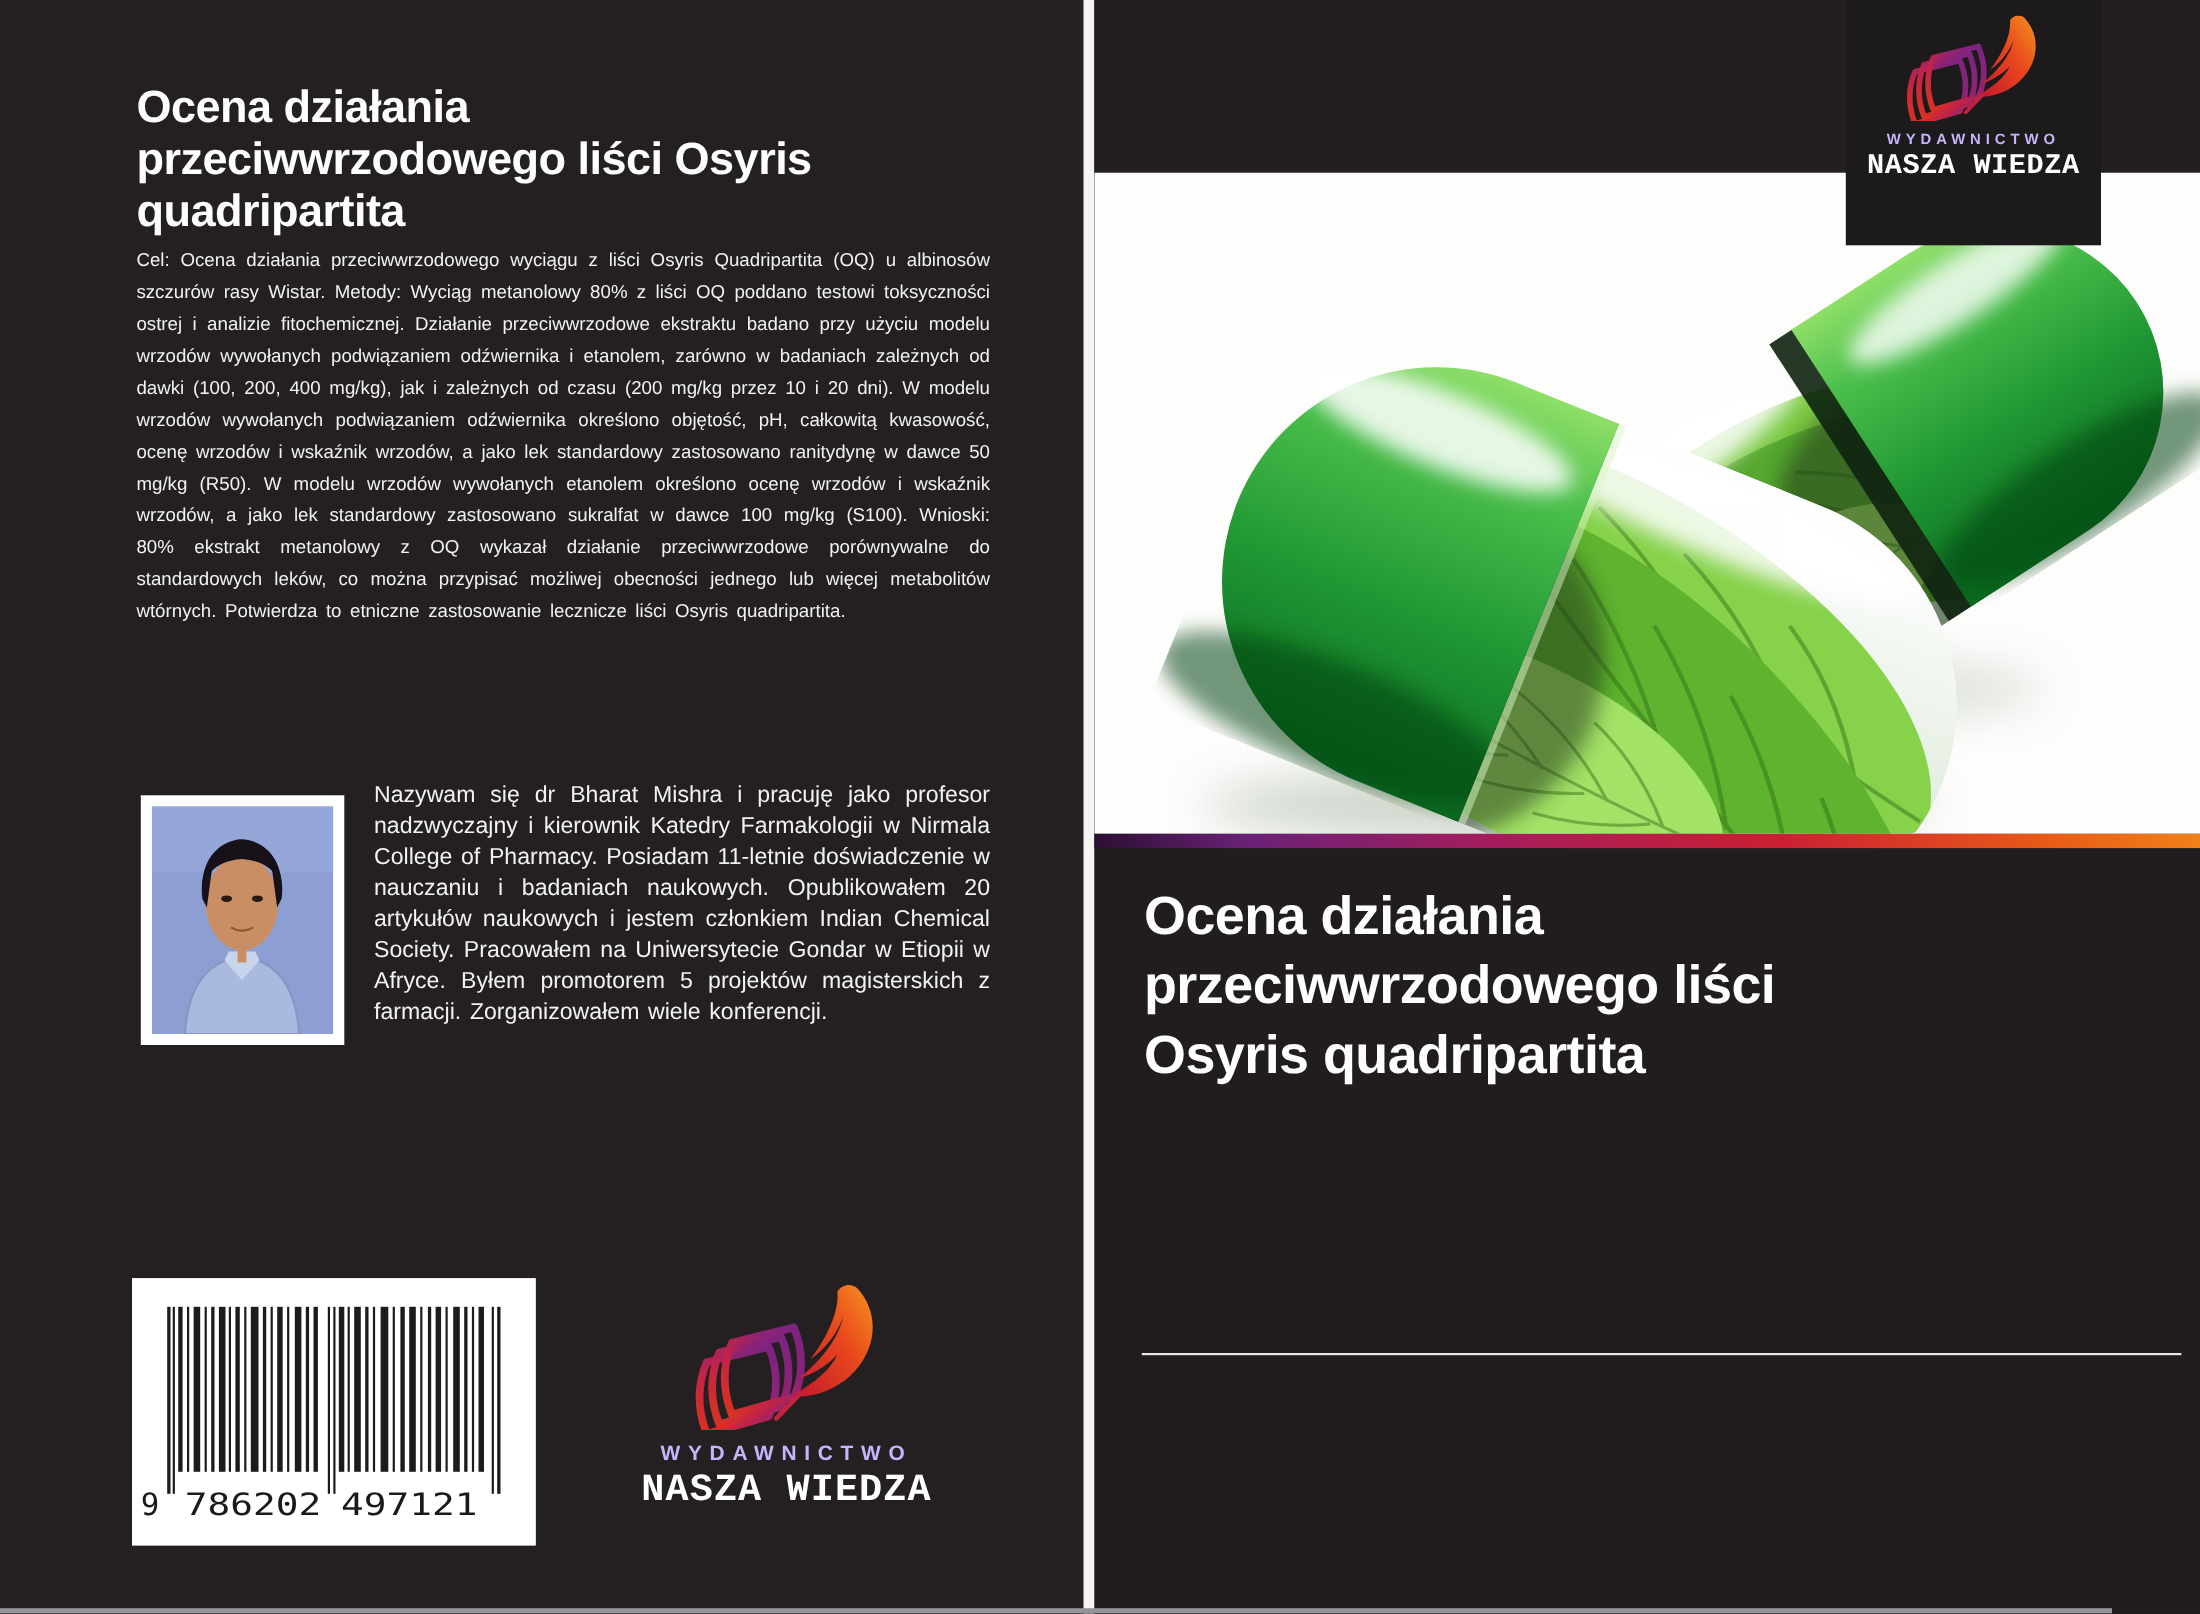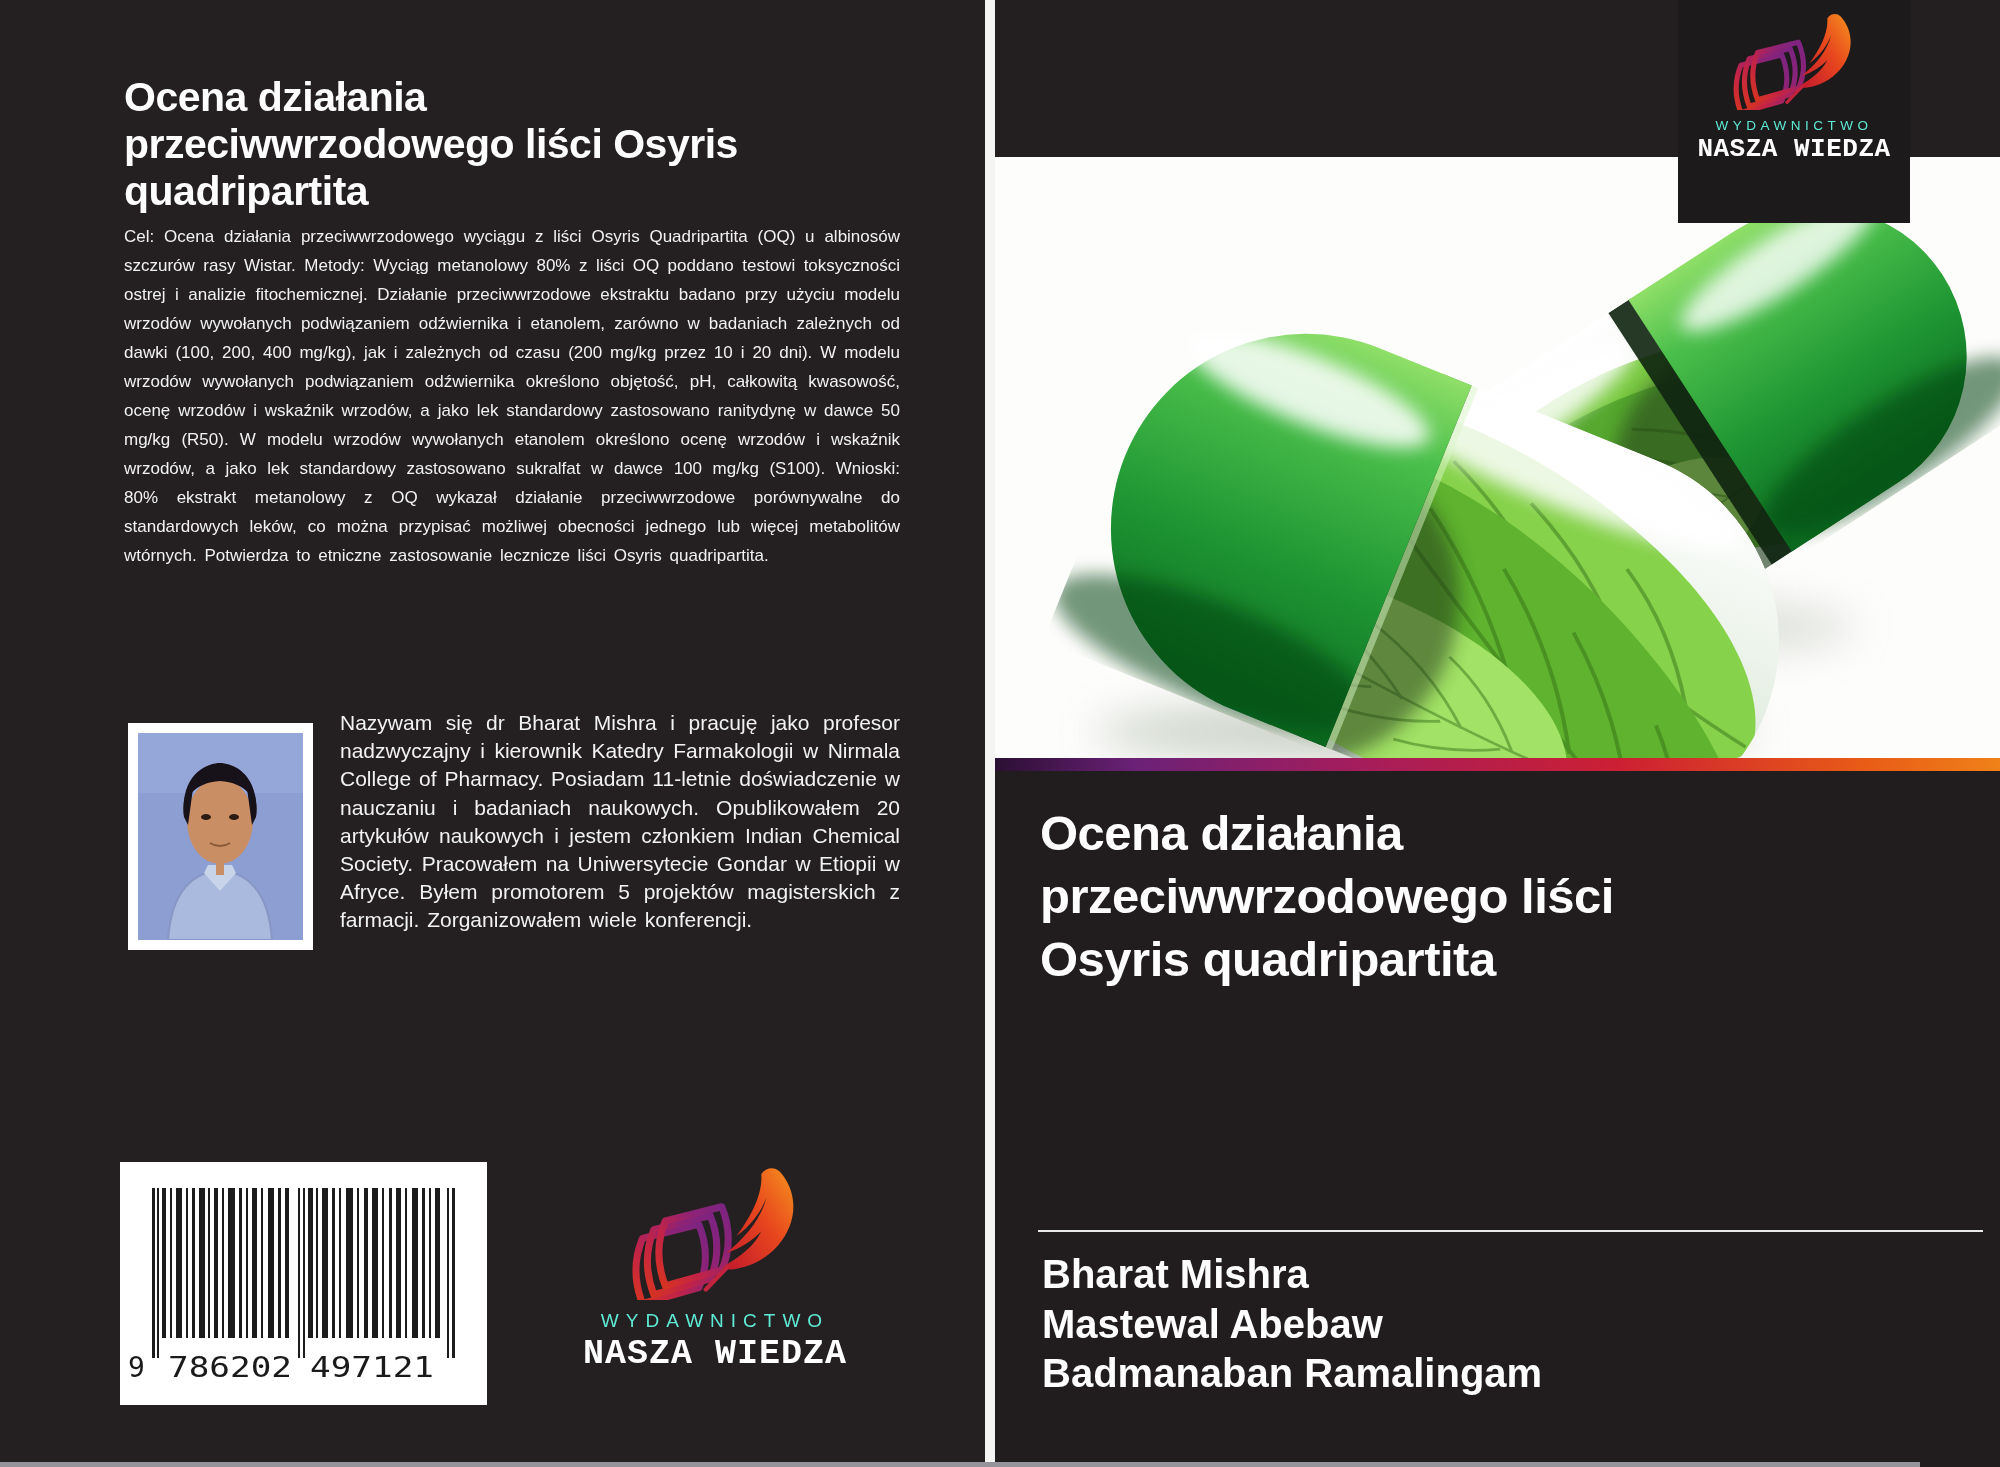--- a/index.html
+++ b/index.html
@@ -16,21 +16,21 @@
                 background:#fff;box-sizing:border-box;padding:10px;}
   .author-photo svg{display:block;width:100%;height:100%;}
   .back-bio{position:absolute;left:340px;top:709px;width:560px;
             font-size:21px;line-height:28.2px;color:#f2f2f2;text-align:justify;word-spacing:2px;}
   .barcode-box{position:absolute;left:120px;top:1162px;width:367px;height:243px;background:#fff;}
   .barcode-box svg{display:block;width:100%;height:100%;}
   
   .pub-block{position:absolute;text-align:center;color:#f5f5f5;}
   .pub-back{left:555px;top:1168px;width:320px;}
   .pub-back .pub-icon{width:215px;height:132px;margin:0 auto;}
-  .pub-line1{font-size:19px;letter-spacing:7px;font-weight:normal;color:#5eead4;margin-top:6px;}
+  .pub-line1{font-size:19px;letter-spacing:7px;font-weight:bold;color:#c4b5fd;margin-top:6px;}
   .pub-line2{font-family:Liberation Mono, monospace;font-size:35px;font-weight:bold;letter-spacing:1px;margin-top:2px;color:#fff;}
   
   .spine-gap{position:absolute;left:985px;top:0;width:10px;height:1467px;background:#f4f4f2;}
   
   .front-cover{position:absolute;left:995px;top:0;width:1005px;height:1467px;background:#211c1d;}
   .front-band{position:absolute;left:0;top:0;width:1005px;height:157px;background:#231f20;}
   .front-art{position:absolute;left:0;top:157px;width:1005px;height:601px;background:#fdfdfc;overflow:hidden;}
   .front-art svg{display:block;width:1005px;height:601px;}
   .accent-bar{position:absolute;left:0;top:758px;width:1005px;height:13px;
      background:linear-gradient(90deg,#2b0f33 0%,#6b2177 14%,#a51d5c 36%,#cc1f33 62%,#e85a17 86%,#f08118 100%);}
@@ -278,17 +278,16 @@
       <div class="pub-line1">WYDAWNICTWO</div>
       <div class="pub-line2">NASZA WIEDZA</div>
     </div>
 
     <div class="accent-bar"></div>
 
     <div class="front-title">Ocena działania<br>przeciwwrzodowego liści<br>Osyris quadripartita</div>
 
     <div class="front-rule"></div>
 
-    <div class="front-authors">Bharat Mishra<br>Mastewal Abebaw<br>Badmanaban Ramalingam</div>
   </div>
 
   <div class="bottom-strip"></div>
 </div>
 
 </body></html>

